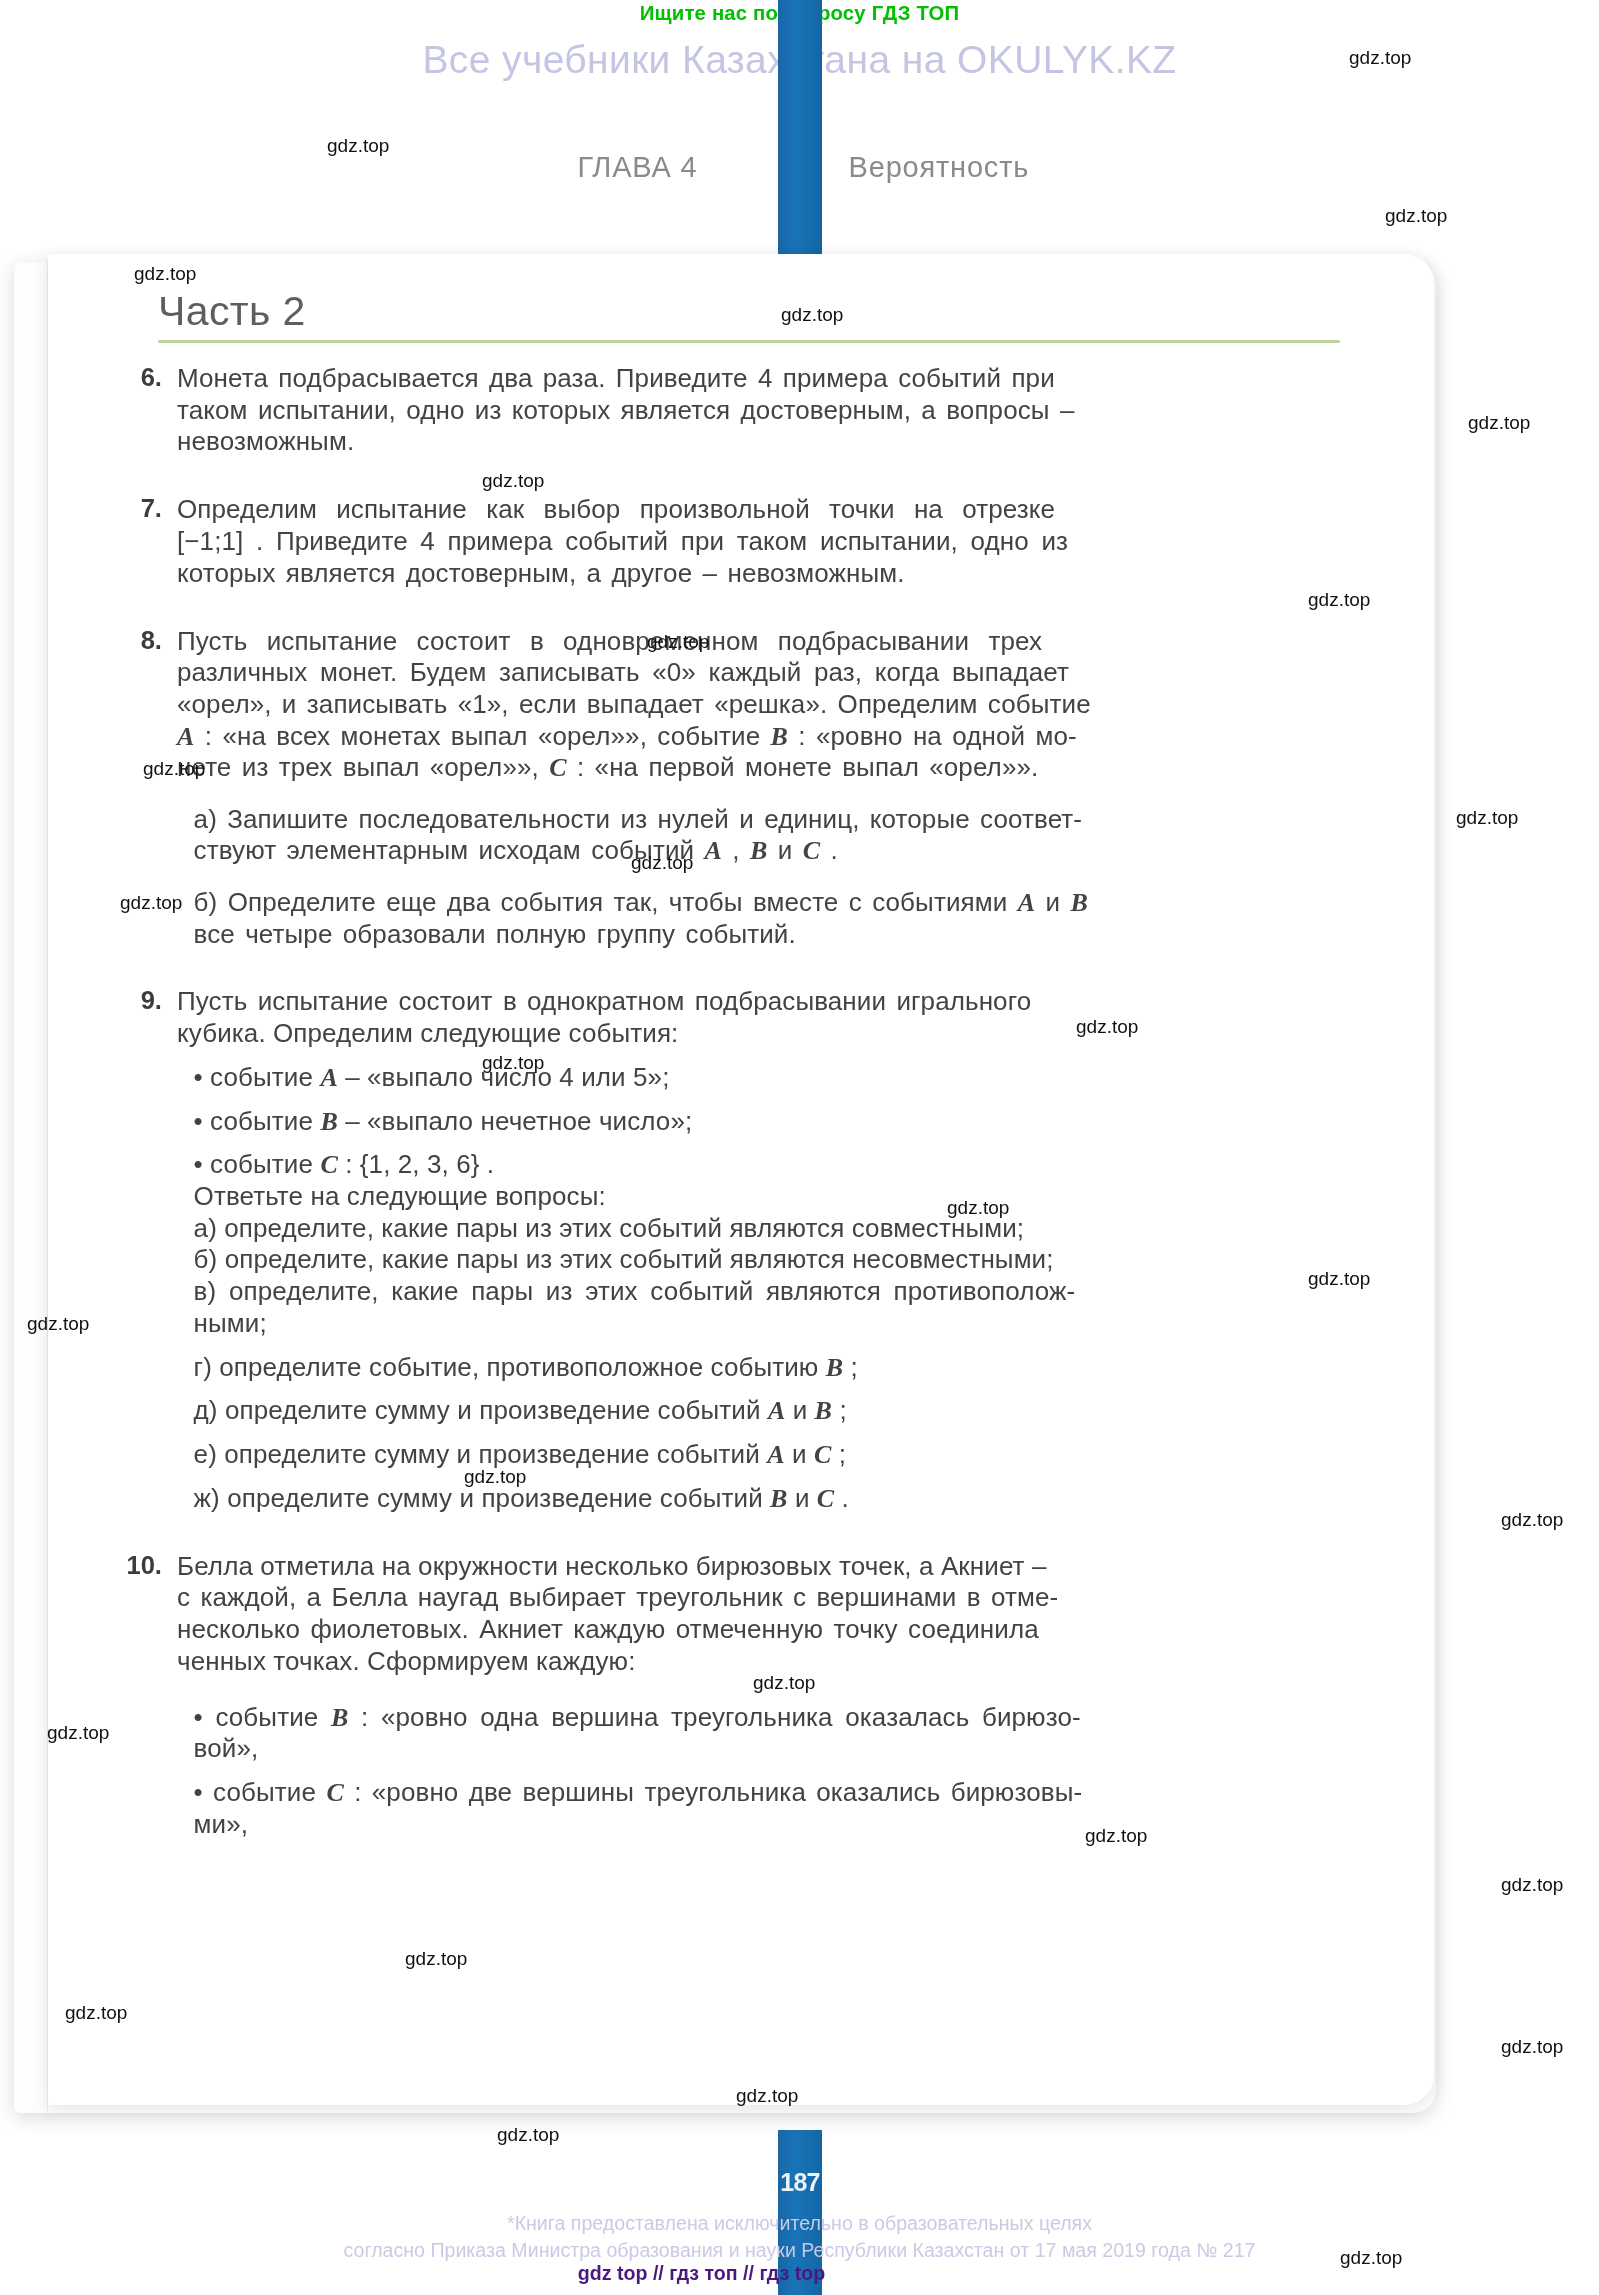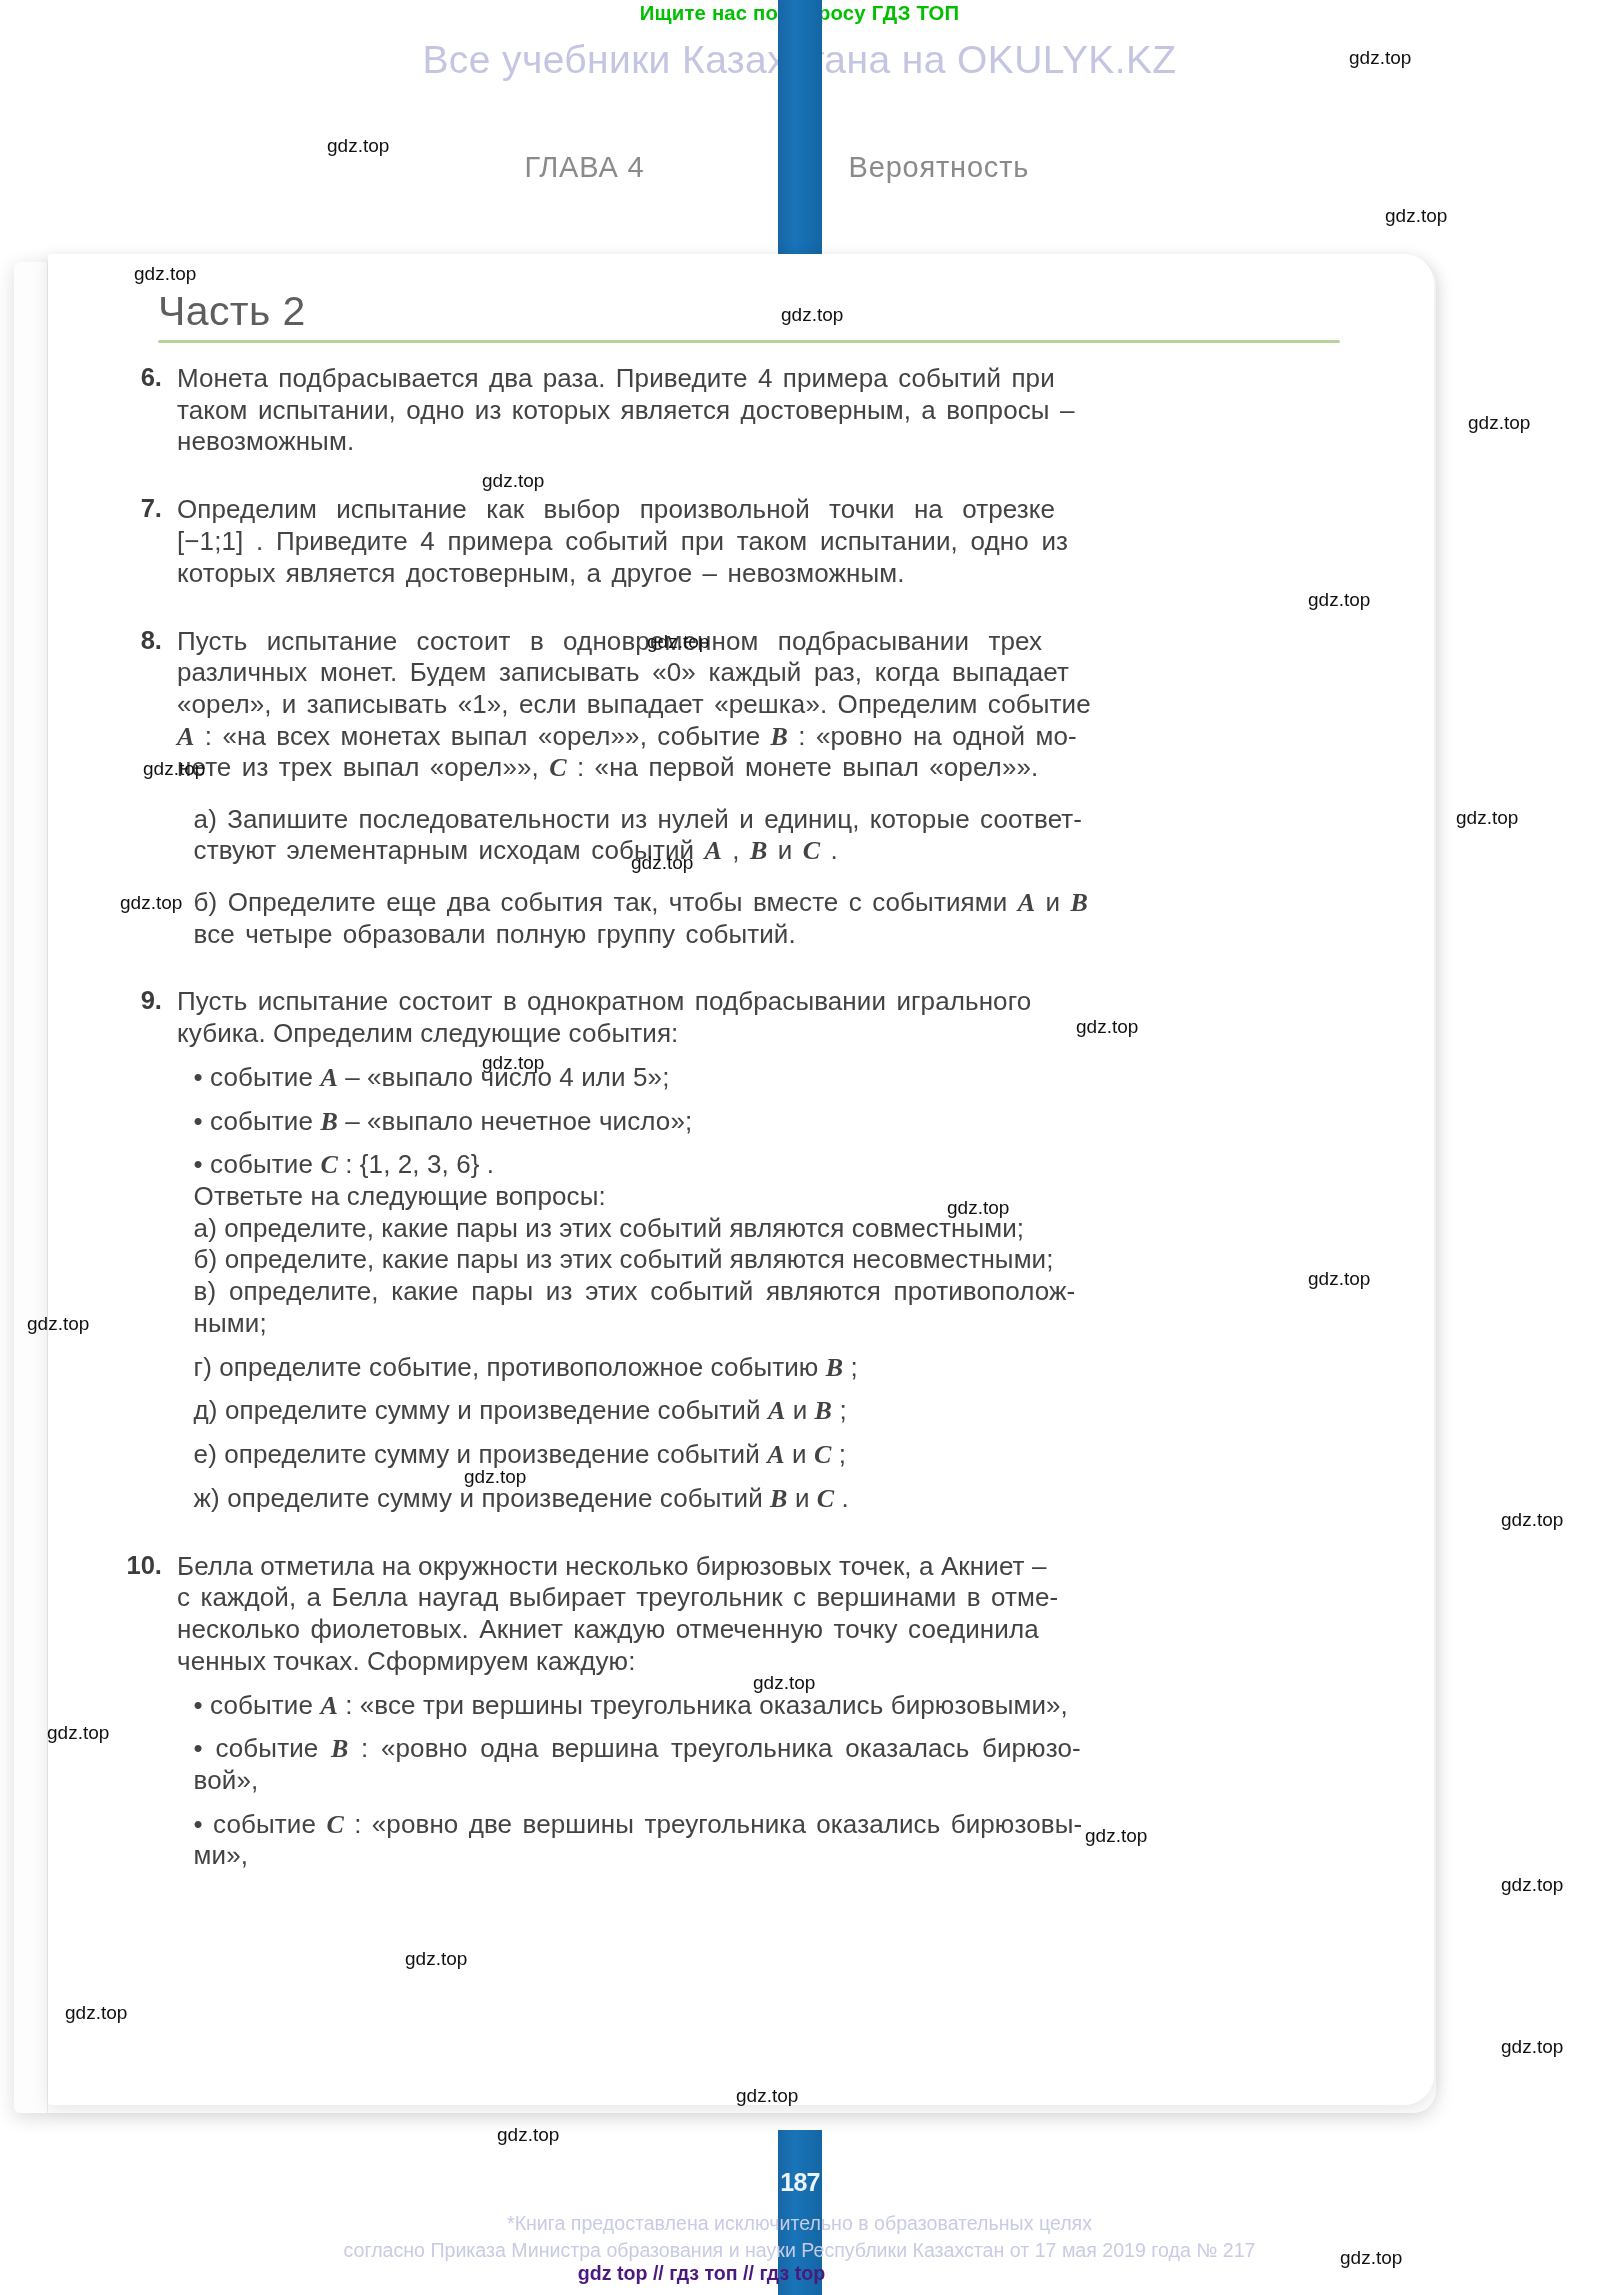--- a/index.html
+++ b/index.html
@@ -22,21 +22,21 @@
     position:absolute;left:0;top:38px;width:1599px;text-align:center;
     color:#c3c5e2;font-size:39px;font-weight:400;letter-spacing:0.4px;
   }
 
   
   .chapter-row{
     position:absolute;left:0;top:151px;width:1599px;
     display:flex;justify-content:center;align-items:center;
     color:#8a8a8a;font-size:29px;letter-spacing:0.8px;
   }
-  .chapter-row .chap{width:226px;text-align:left;padding-right:16.6px;}
+  .chapter-row .chap{width:226px;text-align:center;padding-right:16.6px;}
   .chapter-row .spacer{width:65px;}
   .chapter-row .topic{width:226px;text-align:left;padding-left:16.6px;}
 
   
   .blue-bar-top{
     position:absolute;left:778px;top:0;width:44px;height:254px;
     background:linear-gradient(90deg,#1866a6 0%,#1974b8 38%,#1466a4 100%);
   }
   
   .blue-bar-bottom{
@@ -223,21 +223,20 @@
 
   <div class="ex">
     <div class="ex-num">10.</div>
     <div class="ex-body">
       <div class="ln">Белла отметила на окружности несколько бирюзовых точек, а Акниет –</div>
       <div class="ln js3">с каждой, а Белла наугад выбирает треугольник с вершинами в отме-</div>
       <div class="ln js3">несколько фиолетовых. Акниет каждую отмеченную точку соединила</div>
       <div class="ln">ченных точках. Сформируем каждую:</div>
 
       <div class="gap-s"></div>
-      <div class="ln bullet indent-a">• событие <span class="ital">A</span> : «все три вершины треугольника оказались бирюзовыми»,</div>
       <div class="gap-s"></div>
       <div class="ln bullet indent-a js2">• событие <span class="ital">B</span> : «ровно одна вершина треугольника оказалась бирюзо-</div>
       <div class="ln bullet indent-a">вой»,</div>
       <div class="gap-s"></div>
       <div class="ln bullet indent-a js3">• событие <span class="ital">C</span> : «ровно две вершины треугольника оказались бирюзовы-</div>
       <div class="ln bullet indent-a">ми»,</div>
     </div>
   </div>
 
 </div>

